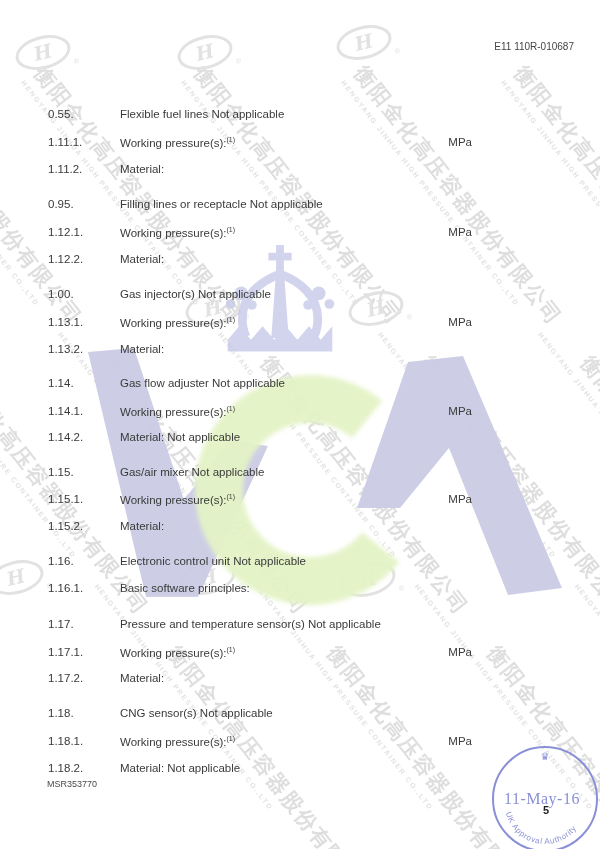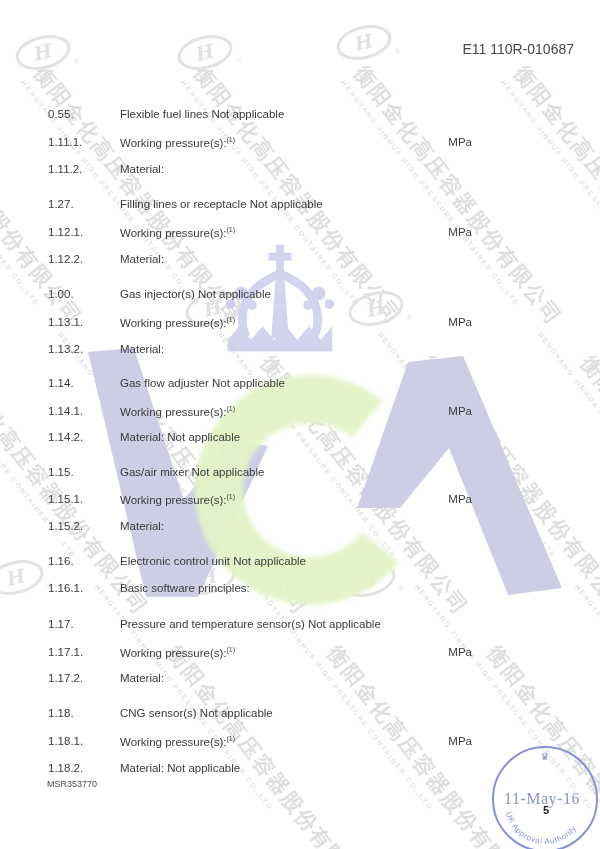--- a/index.html
+++ b/index.html
@@ -24,21 +24,21 @@
         clip-path:polygon(8px 7px,54px 3px,104px 155px,150px 95px,188px 101px,118px 252px,66px 252px);}
   #bigC{left:195px;top:375px;width:230px;height:230px;box-sizing:border-box;border-radius:50%;
         border:48px solid var(--pale-green);border-right-color:transparent;transform:rotate(-6deg);}
   #bigA{left:350px;top:350px;width:215px;height:250px;background:var(--lavender);
         clip-path:polygon(58px 12px,113px 6px,212px 238px,158px 245px,99px 98px,50px 158px,7px 158px);}
 
   
   .crown{position:absolute;left:212px;top:243px;width:136px;height:122px;opacity:.8;pointer-events:none;}
 
   
-  .hdr{position:absolute;top:41px;right:26px;font-size:14px;color:#454545;}
+  .hdr{position:absolute;top:41px;right:26px;font-size:10px;color:#454545;}
   #rows{position:absolute;left:0;top:0;width:100%;height:100%;}
   .row{position:absolute;left:0;width:100%;font-size:11.5px;color:var(--ink);}
   .row .num{position:absolute;left:48px;}
   .row .txt{position:absolute;left:120px;}
   .row .unit{position:absolute;right:128px;}
   .row sup{font-size:7px;}
 
   .msr{position:absolute;left:47px;top:779px;font-size:9px;color:#4a4a4a;}
   .foot1{position:absolute;left:0;right:0;top:793px;text-align:center;font-size:9px;color:#4a4a4a;}
   .foot2{position:absolute;left:0;right:0;top:804px;text-align:center;font-size:9px;color:#4a4a4a;}
@@ -153,21 +153,21 @@
       <div class="row" style="top: 136px;">
         <span class="num">1.11.1.</span>
         <span class="txt">Working pressure(s):<sup>(1)</sup></span>
         <span class="unit">MPa</span>
       </div>
       <div class="row" style="top: 163px;">
         <span class="num">1.11.2.</span>
         <span class="txt">Material:</span>
       </div>
       <div class="row" style="top: 198px;">
-        <span class="num">1.27.</span>
+        <span class="num">0.95.</span>
         <span class="txt">Filling lines or receptacle Not applicable</span>
       </div>
       <div class="row" style="top: 226px;">
         <span class="num">1.12.1.</span>
         <span class="txt">Working pressure(s):<sup>(1)</sup></span>
         <span class="unit">MPa</span>
       </div>
       <div class="row" style="top: 253px;">
         <span class="num">1.12.2.</span>
         <span class="txt">Material:</span>

